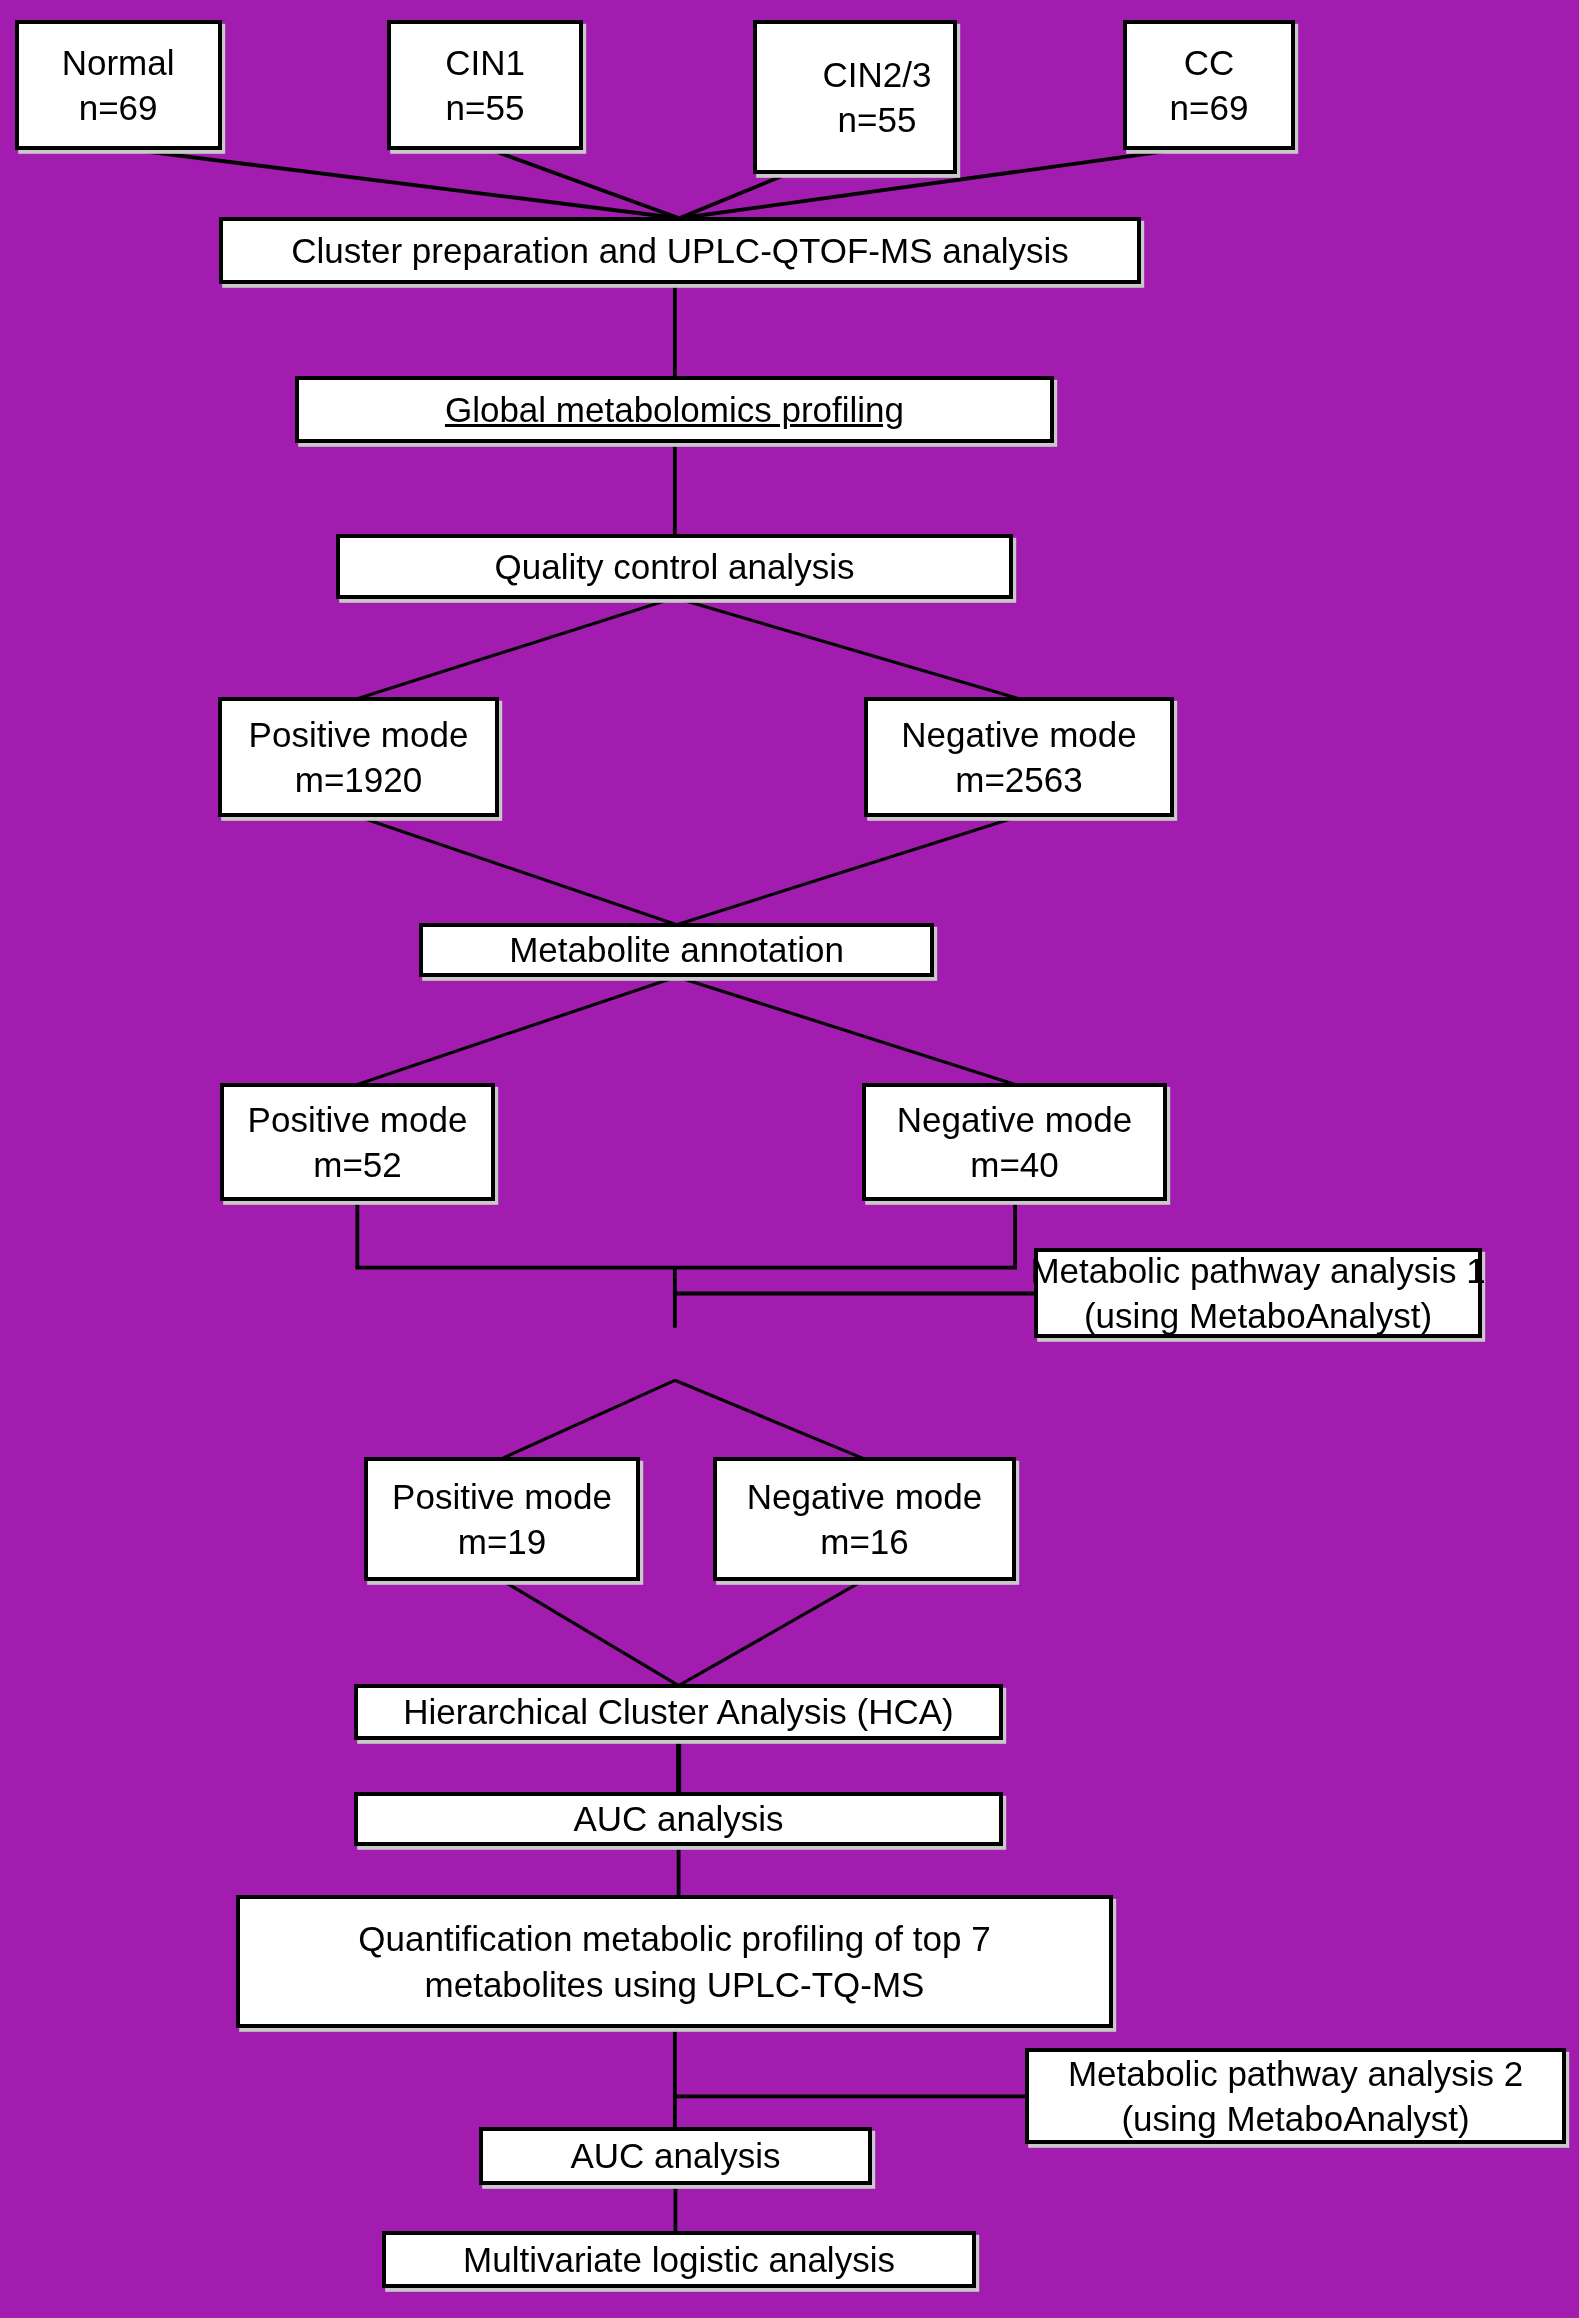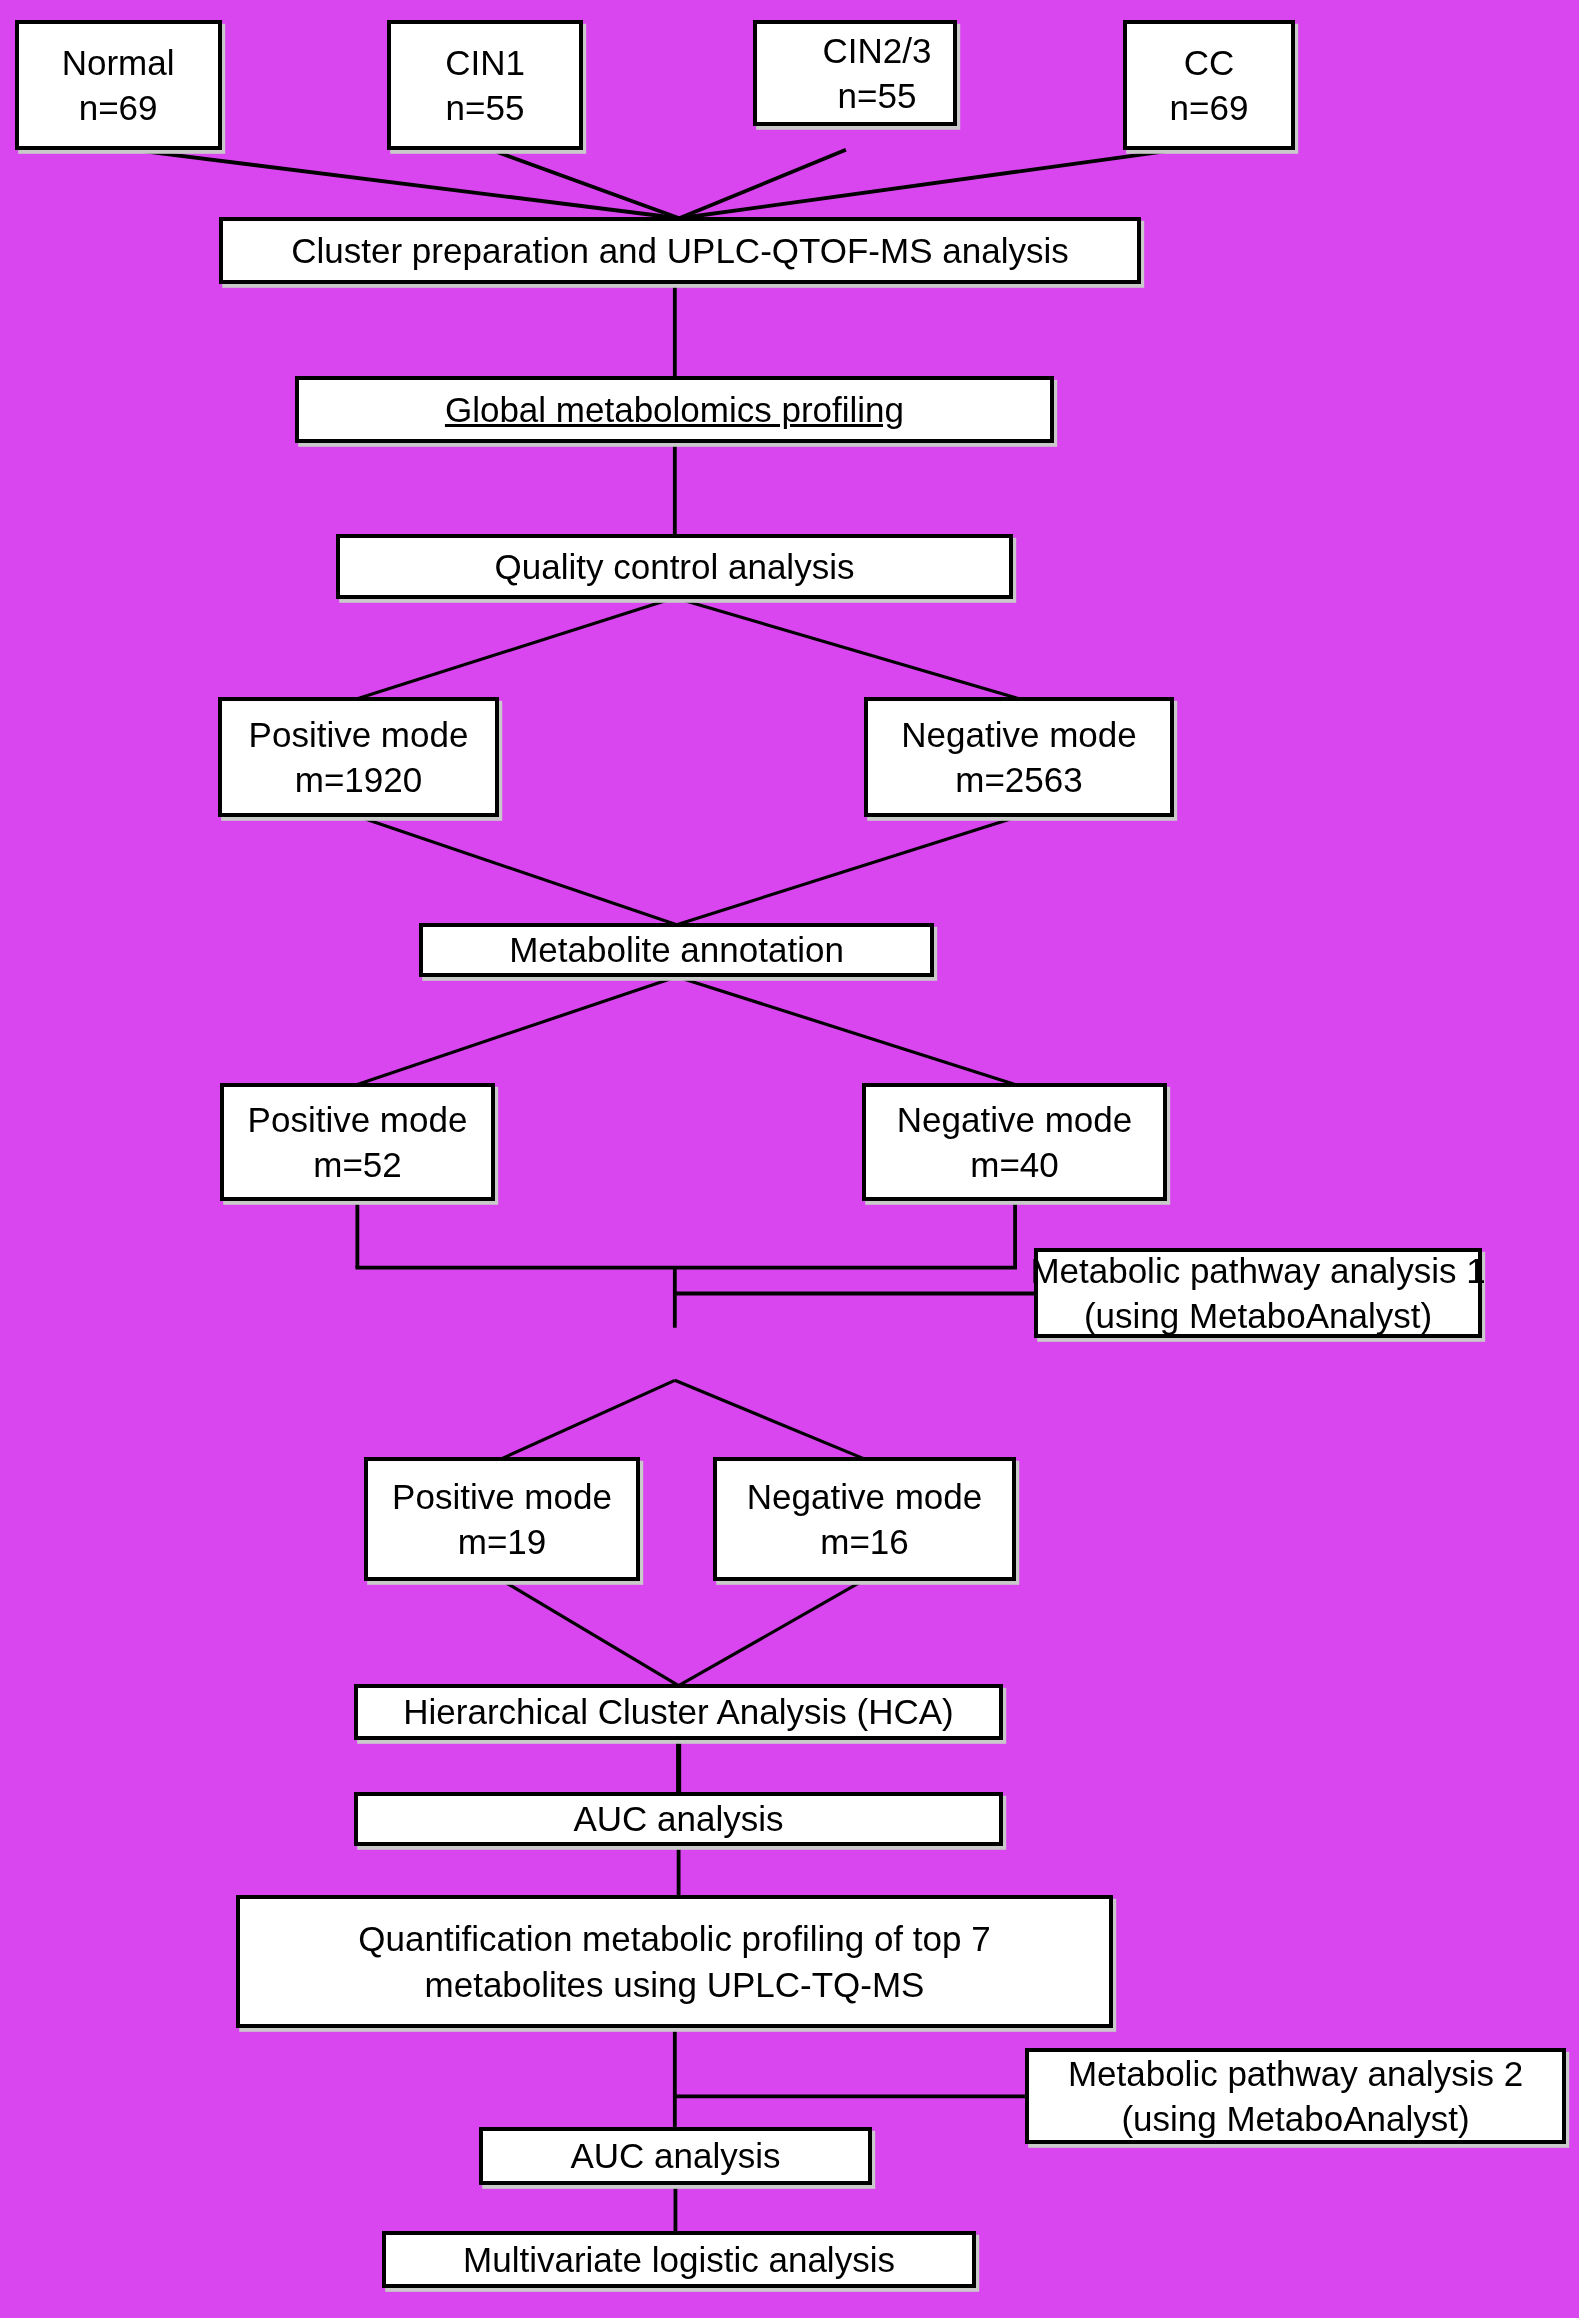--- a/index.html
+++ b/index.html
@@ -1,20 +1,20 @@
 <!DOCTYPE html>
 <html style="font-size:10px"><head>
 <meta charset="utf-8">
 <style>
   html, body { margin: 0; padding: 0; background: #ffffff; }
   #canvas {
     position: relative;
     width: 1579px;
     height: 2319px;
-    background: #d946ef;
+    background: #a21caf;
     font-family: "Liberation Sans", "DejaVu Sans", sans-serif;
     color: #000000;
   }
   #wires { position: absolute; left: 0; top: 0; width: 1579px; height: 2319px; }
   .node {
     position: absolute;
     box-sizing: border-box;
     border: 4.4px solid #000000;
     background: #ffffff;
     box-shadow: 3.2px 3.8px 0 #c9c9c9;
@@ -79,21 +79,21 @@
   </svg>
 
   <div class="node" style="left:14.6px;   top:20px; width:207px; height:130px;">
     <span>Normal</span>
     <span>n=69</span>
   </div>
   <div class="node" style="left:387px;  top:20px; width:196px; height:130px;">
     <span>CIN1</span>
     <span>n=55</span>
   </div>
-  <div class="node" style="left:753px; top:20px; width:204px; height:106px;padding-left:44px;">
+  <div class="node" style="left:753px; top:20px; width:204px; height:154px;padding-left:44px;">
     <span>CIN2/3</span>
     <span>n=55</span>
   </div>
   <div class="node" style="left:1123px; top:20px; width:172px; height:130px;">
     <span>CC</span>
     <span>n=69</span>
   </div>
 
   <div class="node" style="left:219px; top:217px; width:922px; height:67px;">
     <span>Cluster preparation and UPLC-QTOF-MS analysis</span>

